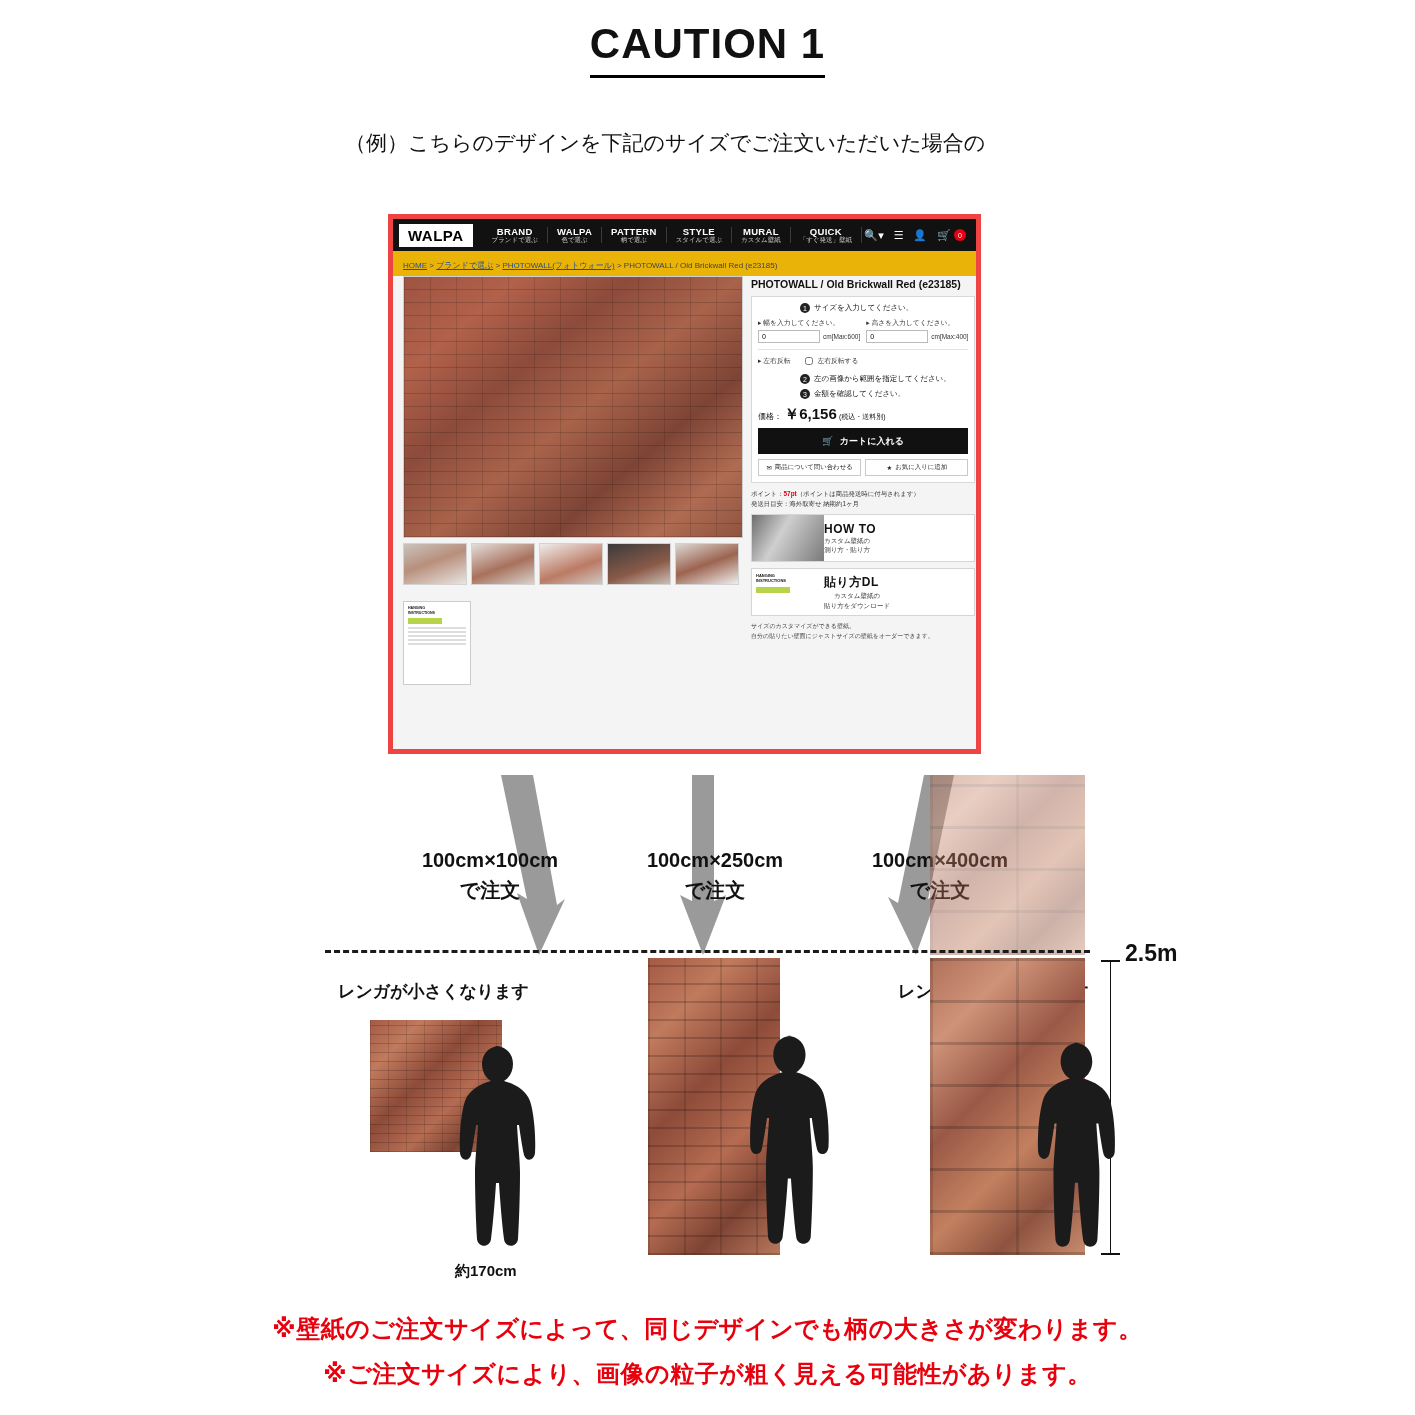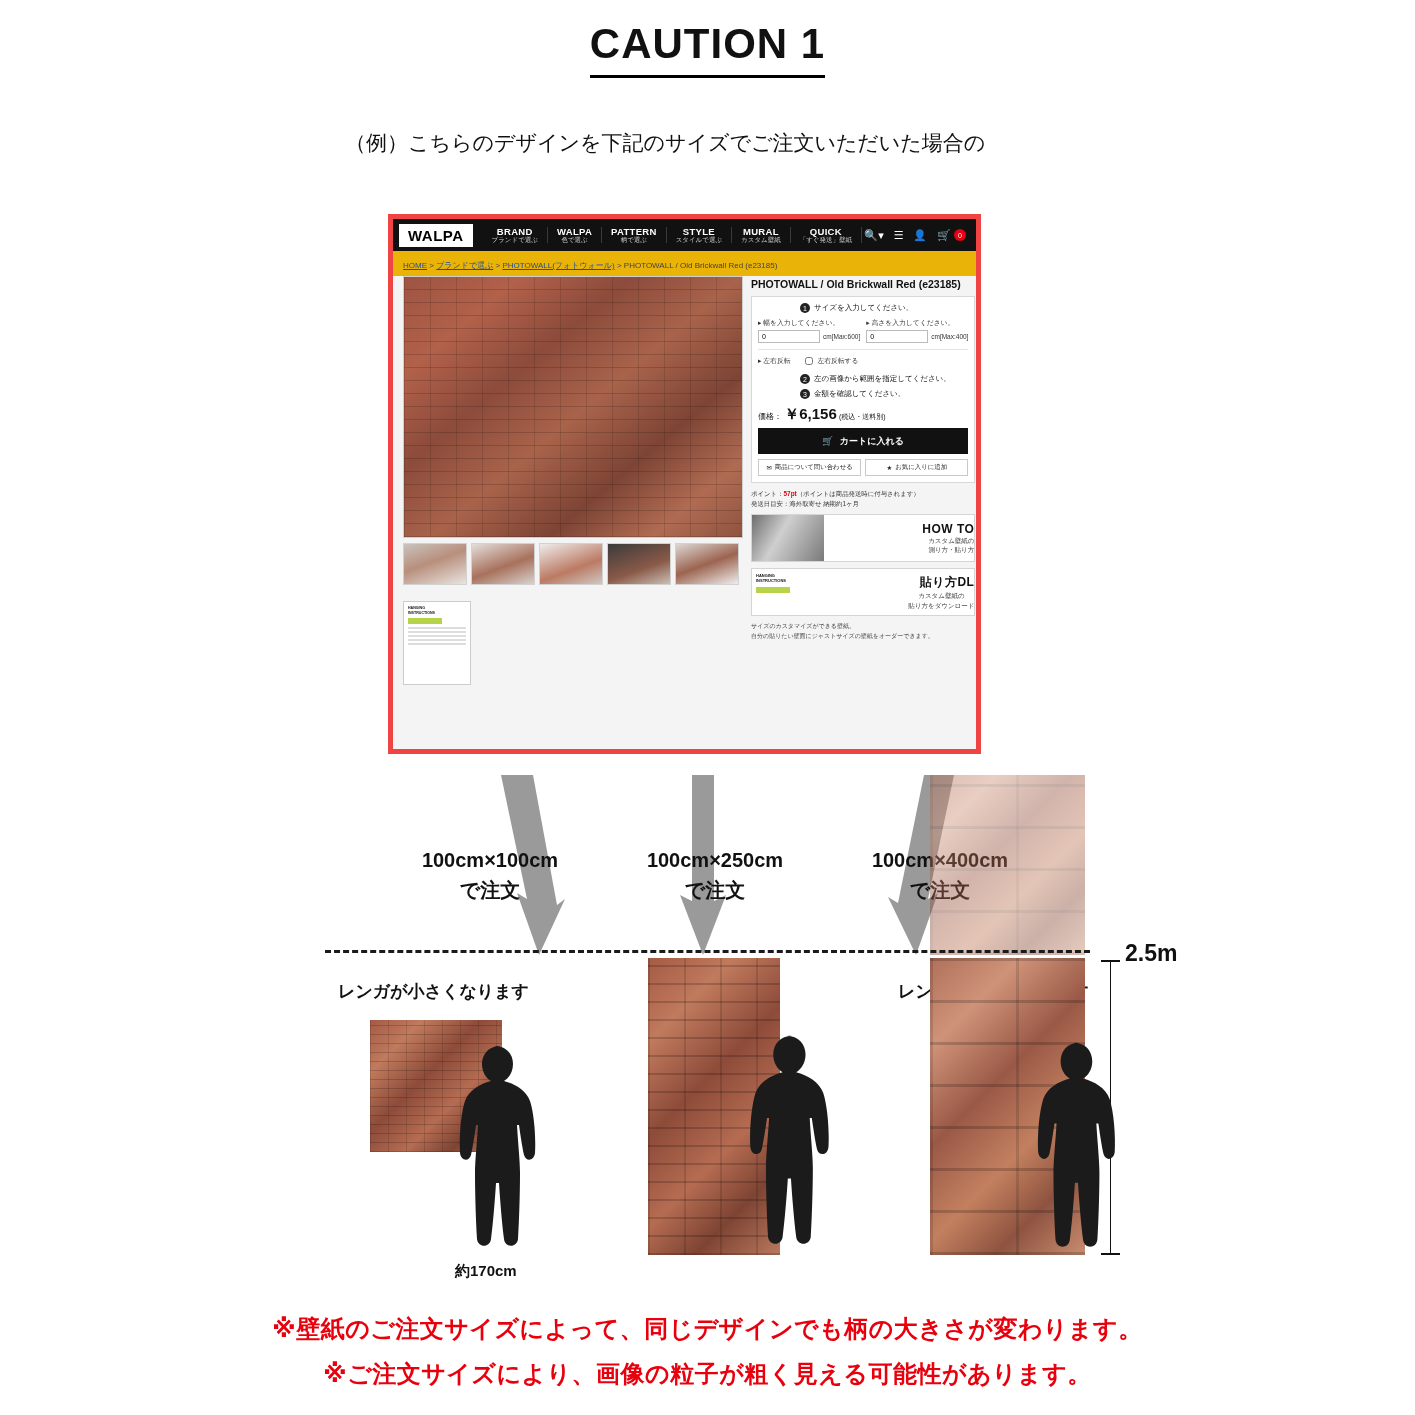--- a/index.html
+++ b/index.html
@@ -110,21 +110,21 @@
   .sub-btns{display:flex;gap:4px;}
   .sub-btn{
     flex:1;border:1px solid #c9c9c9;background:#fff;font-size:6.4px;height:15px;
     display:flex;align-items:center;justify-content:center;gap:3px;color:#222;
   }
   .pts{font-size:6.4px;margin-top:6px;color:#333;line-height:1.5;}
   .pts .red{color:#e60012;font-weight:bold;}
   .promo{display:flex;border:1px solid #d5d5d5;margin-top:6px;height:46px;background:#fff;}
   .promo .pimg{width:72px;background:linear-gradient(120deg,#6d6d6d,#cfcfcf 40%,#7a7a7a);}
   .promo .pimg.doc{background:#fff;}
-  .promo .ptxt{flex:1;display:flex;flex-direction:column;align-items:flex-end;justify-content:center;}
+  .promo .ptxt{flex:1;display:flex;flex-direction:column;align-items:flex-start;justify-content:center;}
   .promo .p1{font-size:12px;font-weight:bold;letter-spacing:.5px;}
   .promo .p2{font-size:6.5px;color:#333;line-height:1.45;text-align:center;}
   .footnote{font-size:6px;color:#444;margin-top:6px;line-height:1.6;}
 
   
   .arrow{position:absolute;}
   .arrow svg{display:block;}
   .coltitle{
     position:absolute;text-align:center;font-size:20px;font-weight:bold;line-height:1.5;
   }

